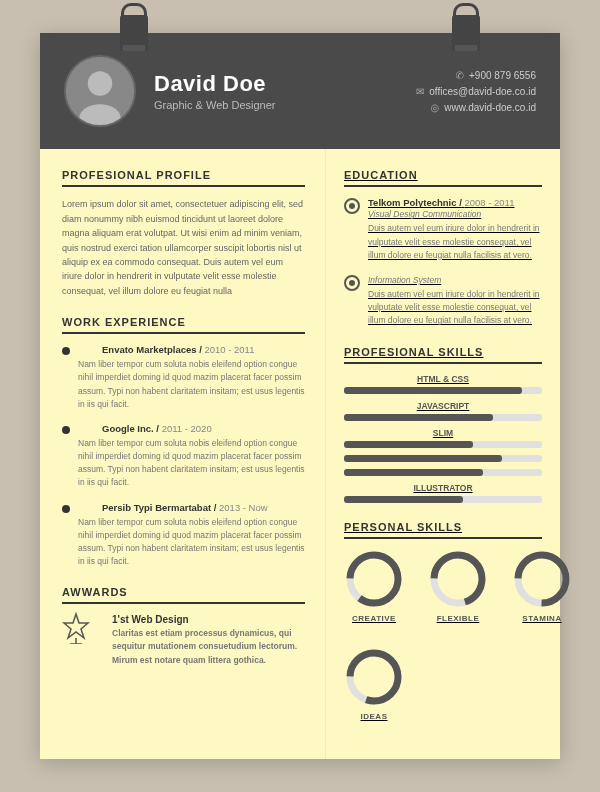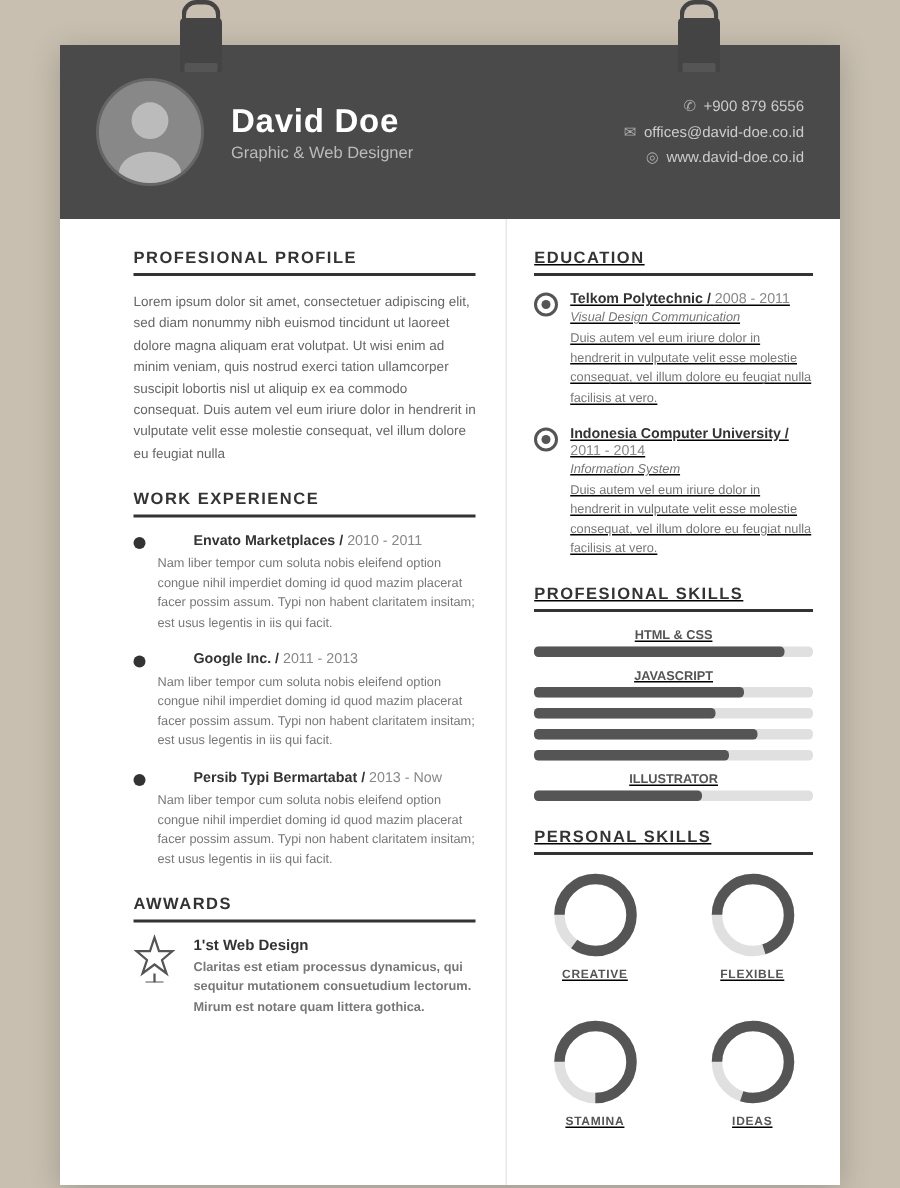--- a/index.html
+++ b/index.html
@@ -44,21 +44,21 @@
       left: 3px;
       width: 22px;
       height: 6px;
       background: #555;
       border-radius: 1px;
     }
     .clip-left { left: 80px; }
     .clip-right { right: 80px; }
 
     .resume-card {
-      background: #ffffff;
+      background: #fef9c3;
       box-shadow: 0 4px 20px rgba(0,0,0,0.2);
     }
     
     .header {
       background: #4a4a4a;
       padding: 22px 24px;
       display: flex;
       align-items: center;
       gap: 18px;
     }
@@ -104,21 +104,20 @@
     }
     .contact-icon {
       color: #aaa;
       font-size: 10px;
     }
 
     
     .body {
       display: flex;
       gap: 0;
-      margin-left: 27px;
     }
     .col-left {
       width: 55%;
       padding: 20px 20px 20px 22px;
       border-right: 1px solid #e8e8e8;
     }
     .col-right {
       width: 45%;
       padding: 20px 18px 20px 18px;
       text-decoration: underline;
@@ -166,21 +165,21 @@
       font-weight: normal;
     }
     .work-desc {
       font-size: 8.5px;
       color: #777;
       line-height: 1.55;
       margin-top: 3px;
     }
 
     
-    .award-item { display: flex; gap: 12px; align-items: flex-start; justify-content: space-between; }
+    .award-item { display: flex; gap: 22px; align-items: flex-start; justify-content: space-between; }
     .award-icon-wrap {
       width: 28px;
       height: 28px;
       flex-shrink: 0;
       display: flex;
       align-items: center;
       justify-content: center;
     }
     .award-text {}
     .award-title {
@@ -251,21 +250,21 @@
     }
     .skill-bar-fill {
       height: 7px;
       border-radius: 3px;
       background: #555;
     }
 
     
     .personal-skills-grid {
       display: grid;
-      grid-template-columns: 1fr 1fr;
+      grid-template-columns: 1fr 1fr 1fr;
       gap: 24px;
       margin-top: 8px;
     }
     .personal-skill-item {
       display: flex;
       flex-direction: column;
       align-items: center;
     }
     .donut-wrap {
       position: relative;
@@ -337,21 +336,21 @@
                 <span class="work-company">2010 - 2011</span>
               </div>
               <div class="work-desc">Nam liber tempor cum soluta nobis eleifend option congue nihil imperdiet doming id quod mazim placerat facer possim assum. Typi non habent claritatem insitam; est usus legentis in iis qui facit.</div>
             </div>
           </div>
           <div class="work-item">
             <div class="work-dot"></div>
             <div class="work-content">
               <div class="work-title">
                 <span>Google Inc. /</span>
-                <span class="work-company">2011 - 2013</span>
+                <span class="work-company">2011 - 2020</span>
               </div>
               <div class="work-desc">Nam liber tempor cum soluta nobis eleifend option congue nihil imperdiet doming id quod mazim placerat facer possim assum. Typi non habent claritatem insitam; est usus legentis in iis qui facit.</div>
             </div>
           </div>
           <div class="work-item">
             <div class="work-dot"></div>
             <div class="work-content">
               <div class="work-title">
                 <span>Persib Typi Bermartabat /</span>
                 <span class="work-company">2013 - Now</span>
@@ -395,24 +394,20 @@
               </div>
               <div class="edu-subtitle">Visual Design Communication</div>
               <div class="edu-desc">Duis autem vel eum iriure dolor in hendrerit in vulputate velit esse molestie consequat, vel illum dolore eu feugiat nulla facilisis at vero.</div>
             </div>
           </div>
           <div class="edu-item">
             <div class="edu-circle">
               <div class="edu-circle-inner"></div>
             </div>
             <div class="edu-content">
-              <div class="edu-title">
-                <span>Indonesia Computer University /</span>
-                <span class="edu-years">2011 - 2014</span>
-              </div>
               <div class="edu-subtitle">Information System</div>
               <div class="edu-desc">Duis autem vel eum iriure dolor in hendrerit in vulputate velit esse molestie consequat, vel illum dolore eu feugiat nulla facilisis at vero.</div>
             </div>
           </div>
         </div>
 
         <div class="section">
           <div class="section-title">PROFESIONAL SKILLS</div>
           <div id="skill-bars-container">
               <div class="skill-item">
@@ -421,20 +416,21 @@
       <div class="skill-bar-fill" style="width:90%"></div>
     </div>
   </div>
               <div class="skill-item">
     <div class="skill-label">JAVASCRIPT</div>
     <div class="skill-bar-bg">
       <div class="skill-bar-fill" style="width:75%"></div>
     </div>
   </div>
               <div class="skill-item">
+    <div class="skill-label">SLIM</div>
     <div class="skill-bar-bg">
       <div class="skill-bar-fill" style="width:65%"></div>
     </div>
   </div>
               <div class="skill-item">
     <div class="skill-bar-bg">
       <div class="skill-bar-fill" style="width:80%"></div>
     </div>
   </div>
               <div class="skill-item">

